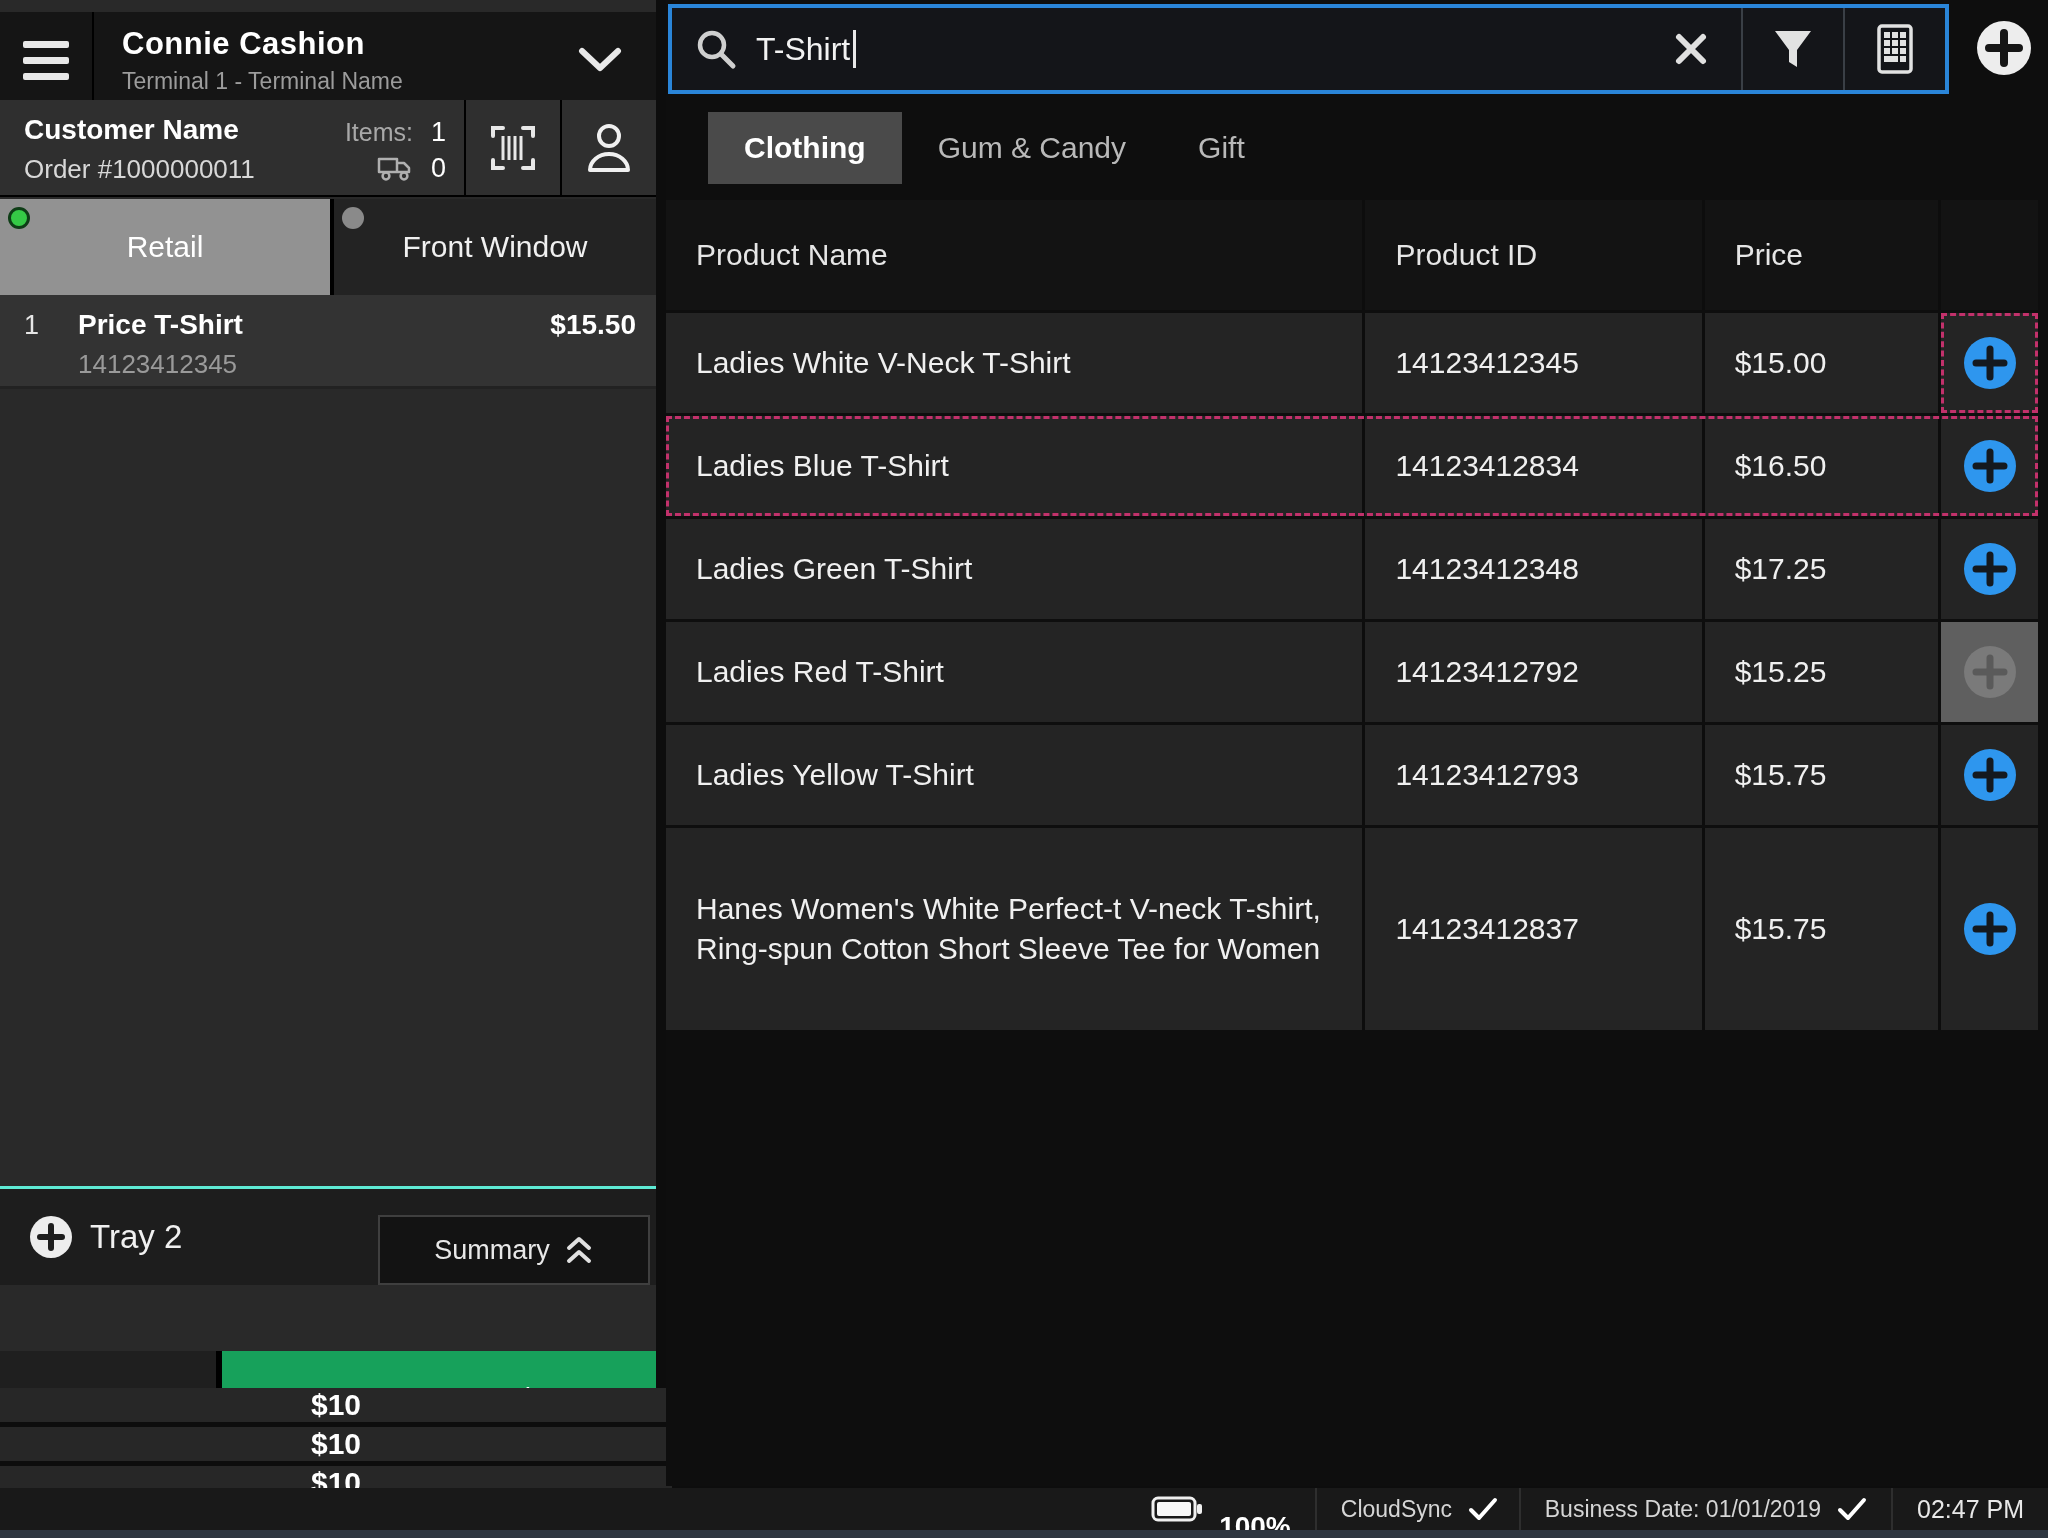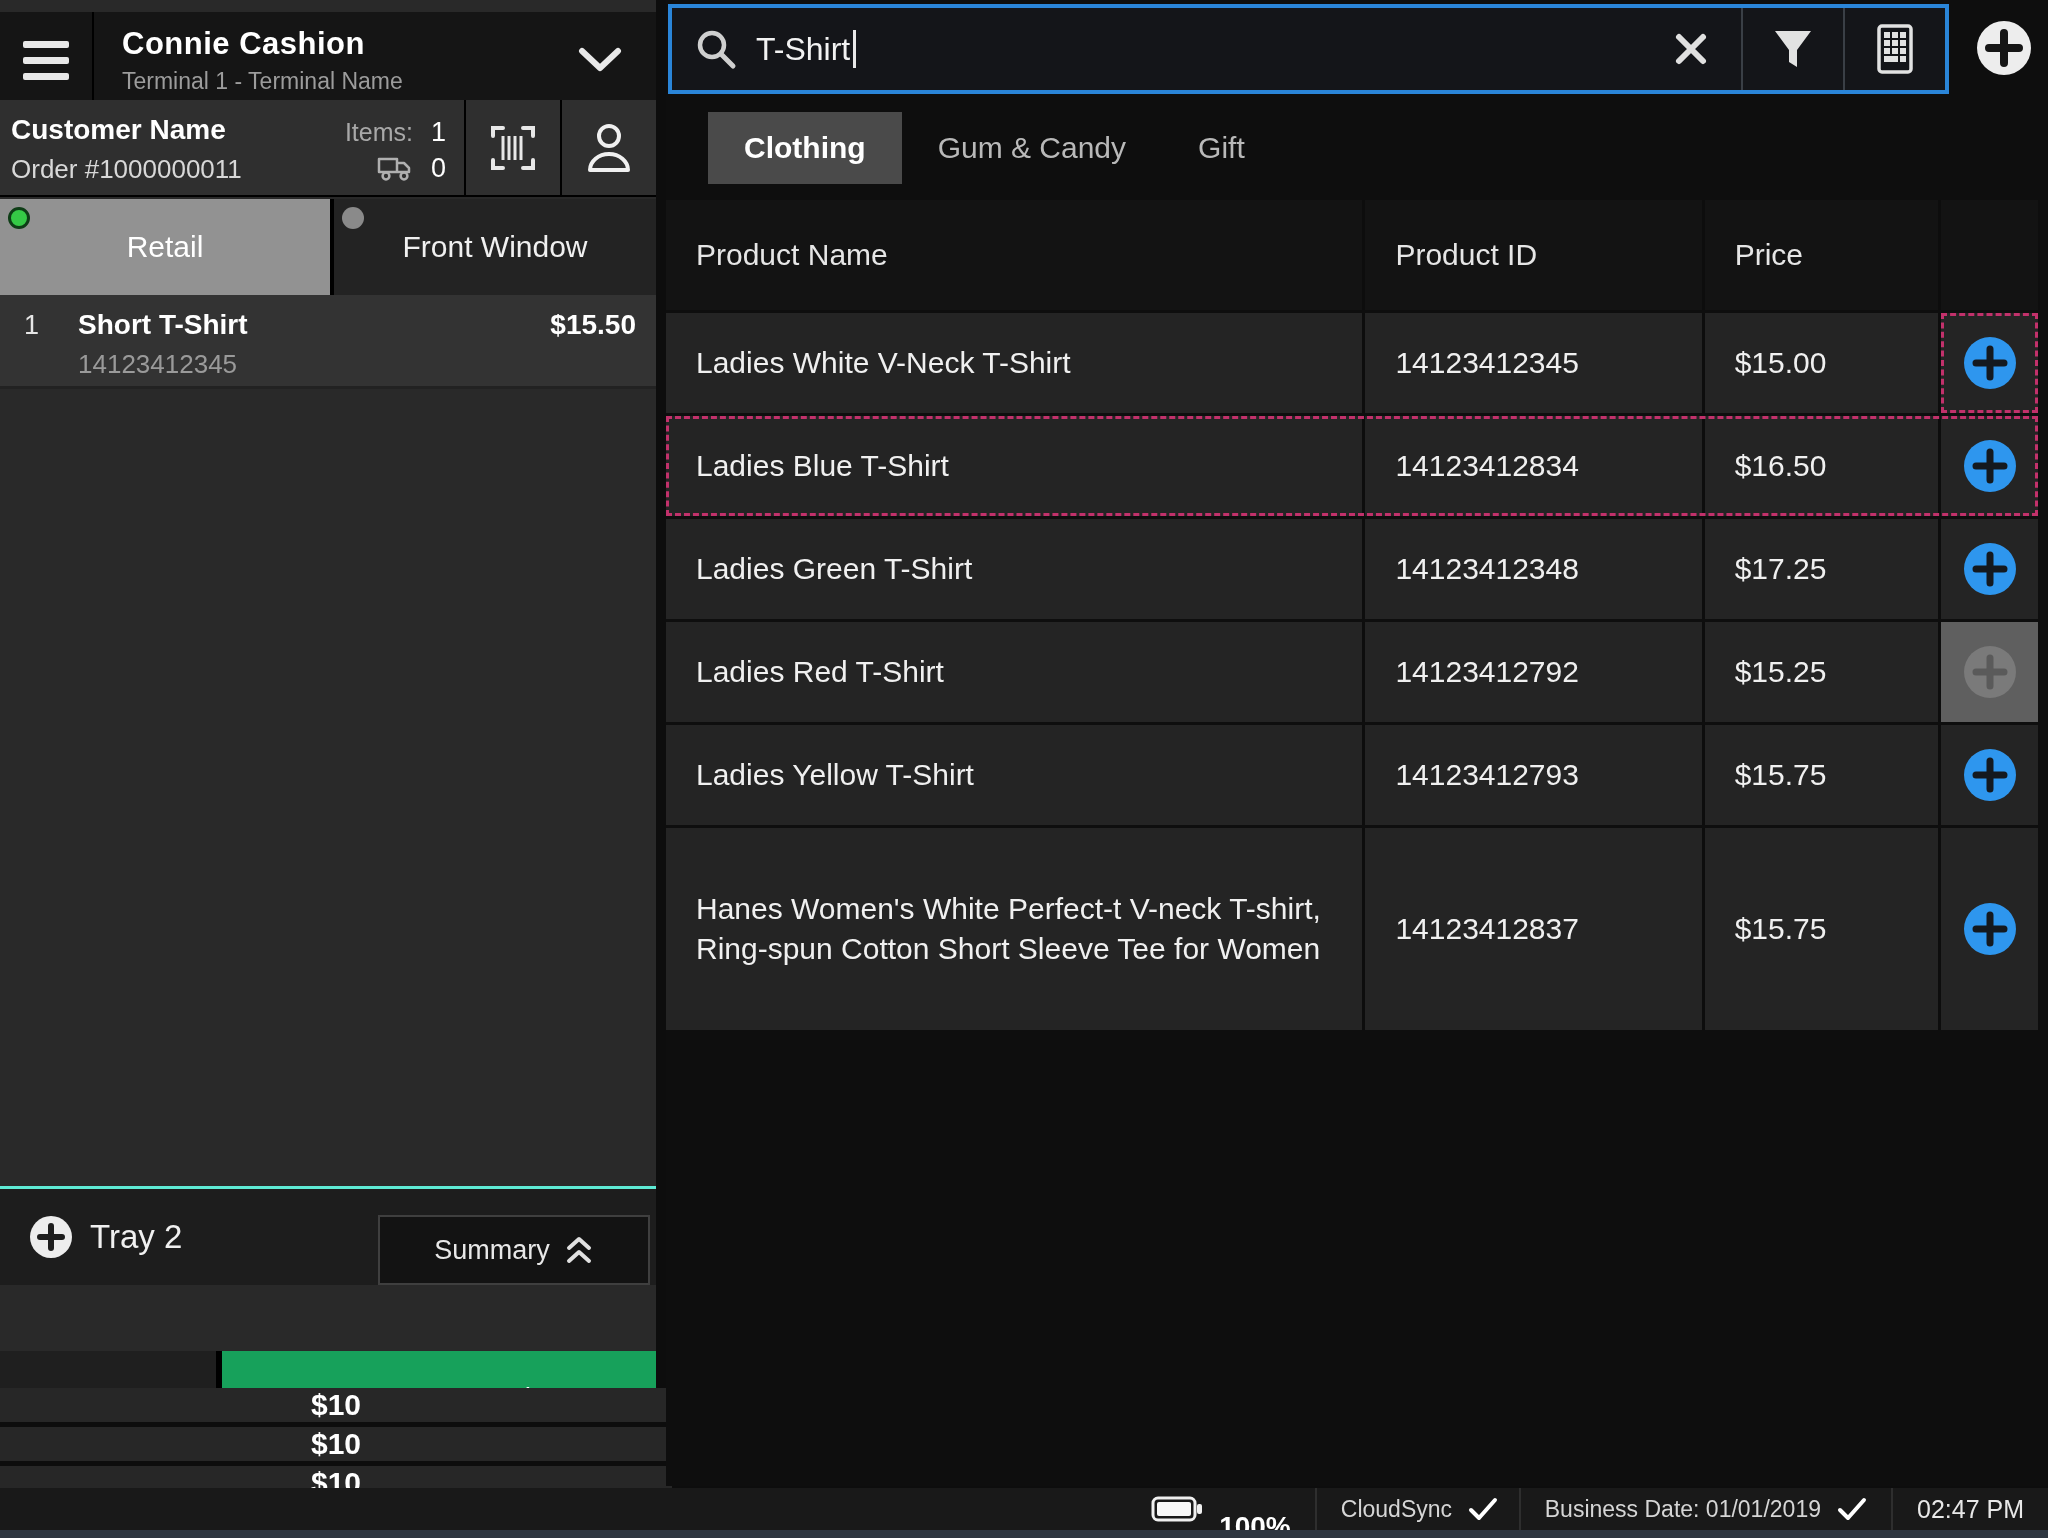--- a/index.html
+++ b/index.html
@@ -15,21 +15,21 @@
   .hamburger { width:92px; display:flex; flex-direction:column; gap:9px; align-items:center; cursor:pointer; }
   .hamburger .bar { width:46px; height:7px; background:#e8e8e8; border-radius:2px; }
   #terminal-info { flex:1; border-left:2px solid #000; height:100%; display:flex; flex-direction:column;
                    justify-content:center; padding-left:28px; }
   #terminal-info .t1 { font-size:31px; font-weight:bold; letter-spacing:.5px; }
   #terminal-info .t2 { font-size:23px; color:#9c9c9c; margin-top:6px; }
   #header-chevron { margin-right:34px; }
 
   #customer-bar { position:absolute; left:0; top:100px; width:656px; height:97px; background:#2f2f2f;
                   display:flex; border-bottom:2px solid #000; }
-  #customer-info { flex:1; padding:14px 0 0 11px; }
+  #customer-info { flex:1; padding:14px 0 0 24px; }
   #customer-info .c1 { font-size:28px; font-weight:bold; }
   #customer-info .c2 { font-size:26px; color:#d8d8d8; margin-top:8px; }
   #order-counts { width:158px; padding-top:14px; font-size:25px; }
   .count-row { display:flex; justify-content:flex-end; align-items:center; gap:18px; padding-right:18px; height:36px; }
   .count-label { color:#a8a8a8; }
   .count-val { color:#fff; font-size:27px; }
   .sq-btn { width:96px; border-left:2px solid #000; display:flex; align-items:center; justify-content:center; cursor:pointer; }
 
   #order-tabs { position:absolute; left:0; top:199px; width:656px; height:96px; display:flex; }
   .order-tab { position:relative; height:100%; display:flex; align-items:center; justify-content:center;
@@ -188,21 +188,21 @@
     </div>
     <div id="tab-front-window" class="order-tab">
       <span class="tab-dot"></span>
       <span>Front Window</span>
     </div>
   </div>
 
   <div id="cart-line">
     <div class="row1">
       <span class="qty">1</span>
-      <span class="nm">Short T-Shirt</span>
+      <span class="nm">Price T-Shirt</span>
       <span class="pr">$15.50</span>
     </div>
     <div class="sku">14123412345</div>
   </div>
 
   <div id="tray-bar">
     <span id="tray-add">
       <svg width="46" height="46" viewBox="0 0 46 46">
           <circle cx="23" cy="23" r="21" fill="#ededed"></circle>
           <path d="M23 12v22M12 23h22" stroke="#1d1d1d" stroke-width="6" stroke-linecap="round"></path>

